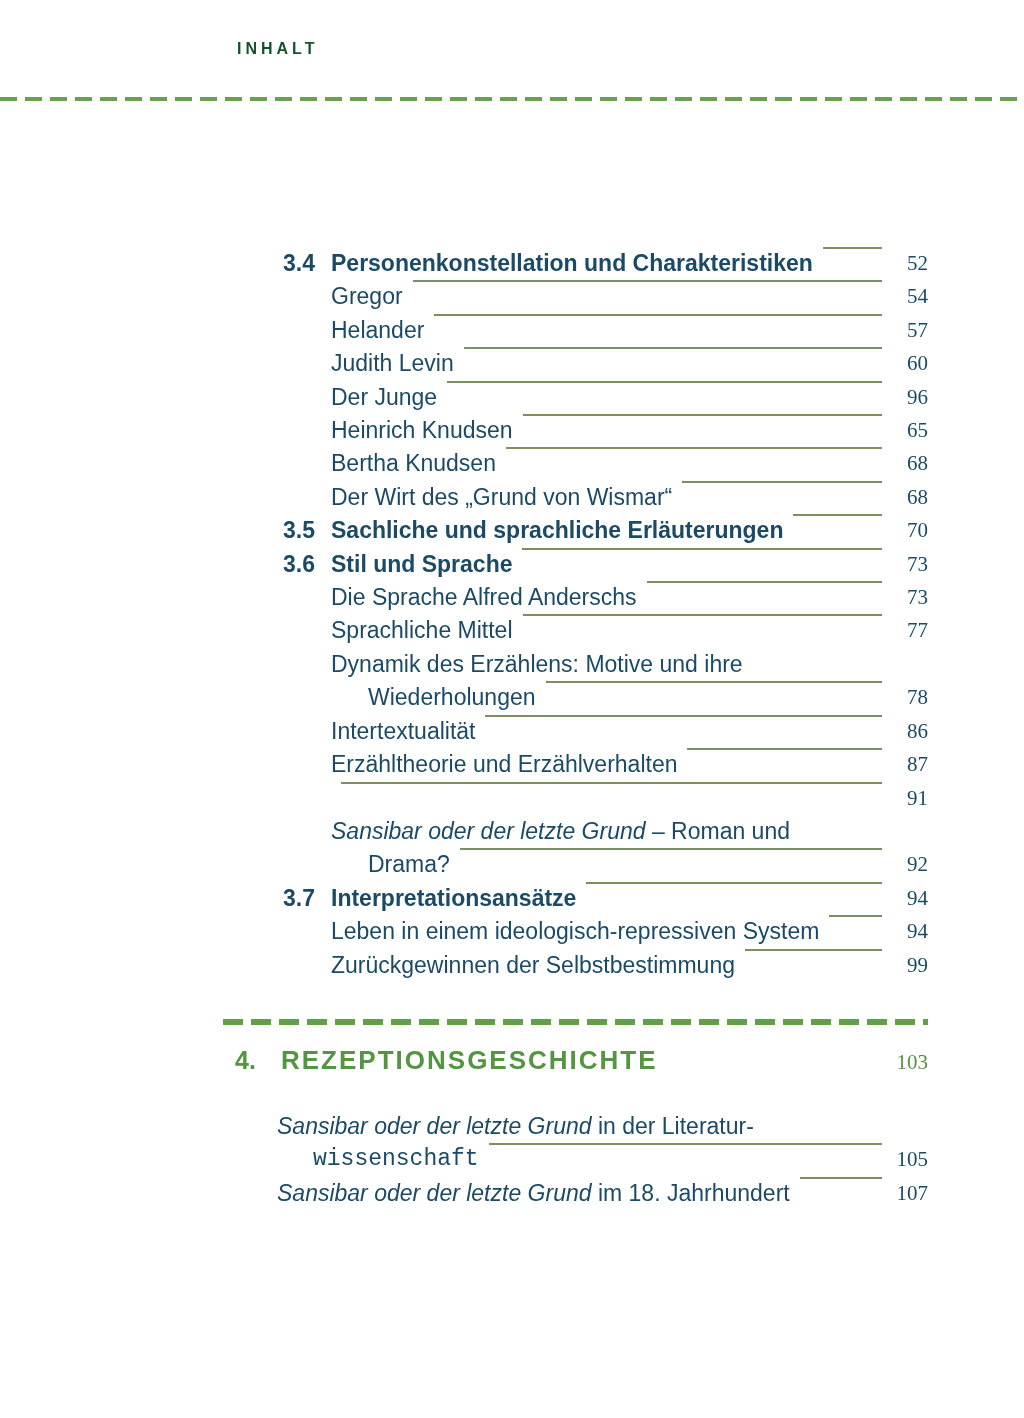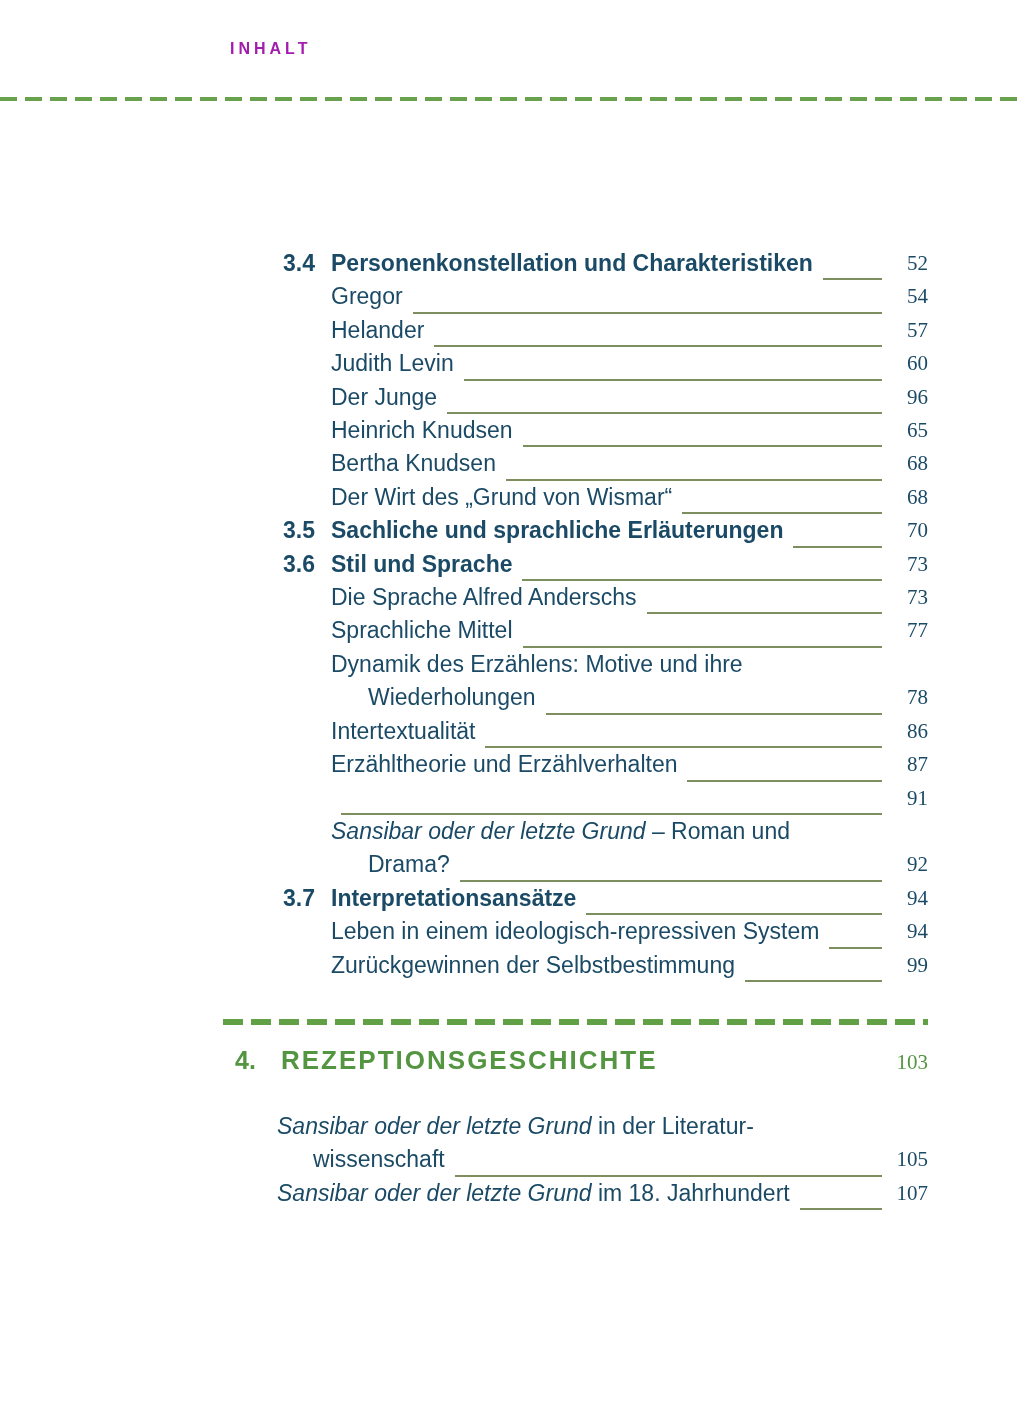--- a/index.html
+++ b/index.html
@@ -1,53 +1,53 @@
 <!DOCTYPE html>
 <html><head>
 <meta charset="utf-8">
 <style>
   html,body{margin:0;padding:0;background:#ffffff;}
   .sheet{position:relative;width:1024px;height:1418px;background:#ffffff;overflow:hidden;
          font-family:"Liberation Sans",sans-serif;color:#1b4a66;}
 
   
-  .inhalt{position:absolute;left:230px;top:40px;font-size:16px;font-weight:bold;
-          letter-spacing:4px;color:#a21caf;}
+  .inhalt{position:absolute;left:237px;top:40px;font-size:16px;font-weight:bold;
+          letter-spacing:4px;color:#14532d;}
 
   
   .dash{position:absolute;background:repeating-linear-gradient(90deg,#68a24c 0 17px,transparent 17px 25px);}
   .dash-top{left:0;right:0;top:97px;height:4px;}
   .dash-mid{left:223px;right:96px;top:1019px;height:6px;
             background:repeating-linear-gradient(90deg,#61a045 0 20px,transparent 20px 28px);}
 
   
   .rows{position:absolute;left:283px;right:96px;}
   .rows-main{top:247px;}
-  .row{display:flex;align-items:flex-end;white-space:nowrap;}
+  .row{display:flex;align-items:flex-start;white-space:nowrap;}
   .row > *{line-height:33.4px;}
   .num{flex:none;width:48px;font-weight:bold;font-size:23px;}
   .title{flex:none;font-size:23px;}
   .row.bold .title{font-weight:bold;}
   .row.indent .title{padding-left:37px;}
   .leader{flex:1 1 auto;line-height:0;height:0;border-bottom:2px solid #7d8f5f;
           margin:0 12px 0 10px;}
   .page{flex:none;min-width:34px;text-align:right;
         font-family:"Liberation Serif",serif;font-size:21px;}
 
   
   .chapter{position:absolute;left:235px;right:96px;top:1044px;display:flex;align-items:baseline;
            color:#539540;white-space:nowrap;}
   .chapter > *{line-height:33px;}
   .chapter .c-num{flex:none;width:46px;font-size:25px;font-weight:bold;}
   .chapter .c-title{flex:1 1 auto;font-size:26px;font-weight:bold;letter-spacing:2px;}
   .chapter .c-page{flex:none;font-family:"Liberation Serif",serif;font-size:21px;text-align:right;}
 
   
   .rows-reception{top:1110px;left:277px;}
-  .rows-reception .row.indent .title{padding-left:36px;}
+  .rows-reception .row.indent .title{padding-left:36px;font-family:Liberation Mono, monospace;}
   .title i{font-style:italic;font-weight:inherit;}
 </style>
 </head>
 <body>
 
 <div class="sheet">
 
   <div class="inhalt">INHALT</div>
 
   <div class="dash dash-top"></div>

